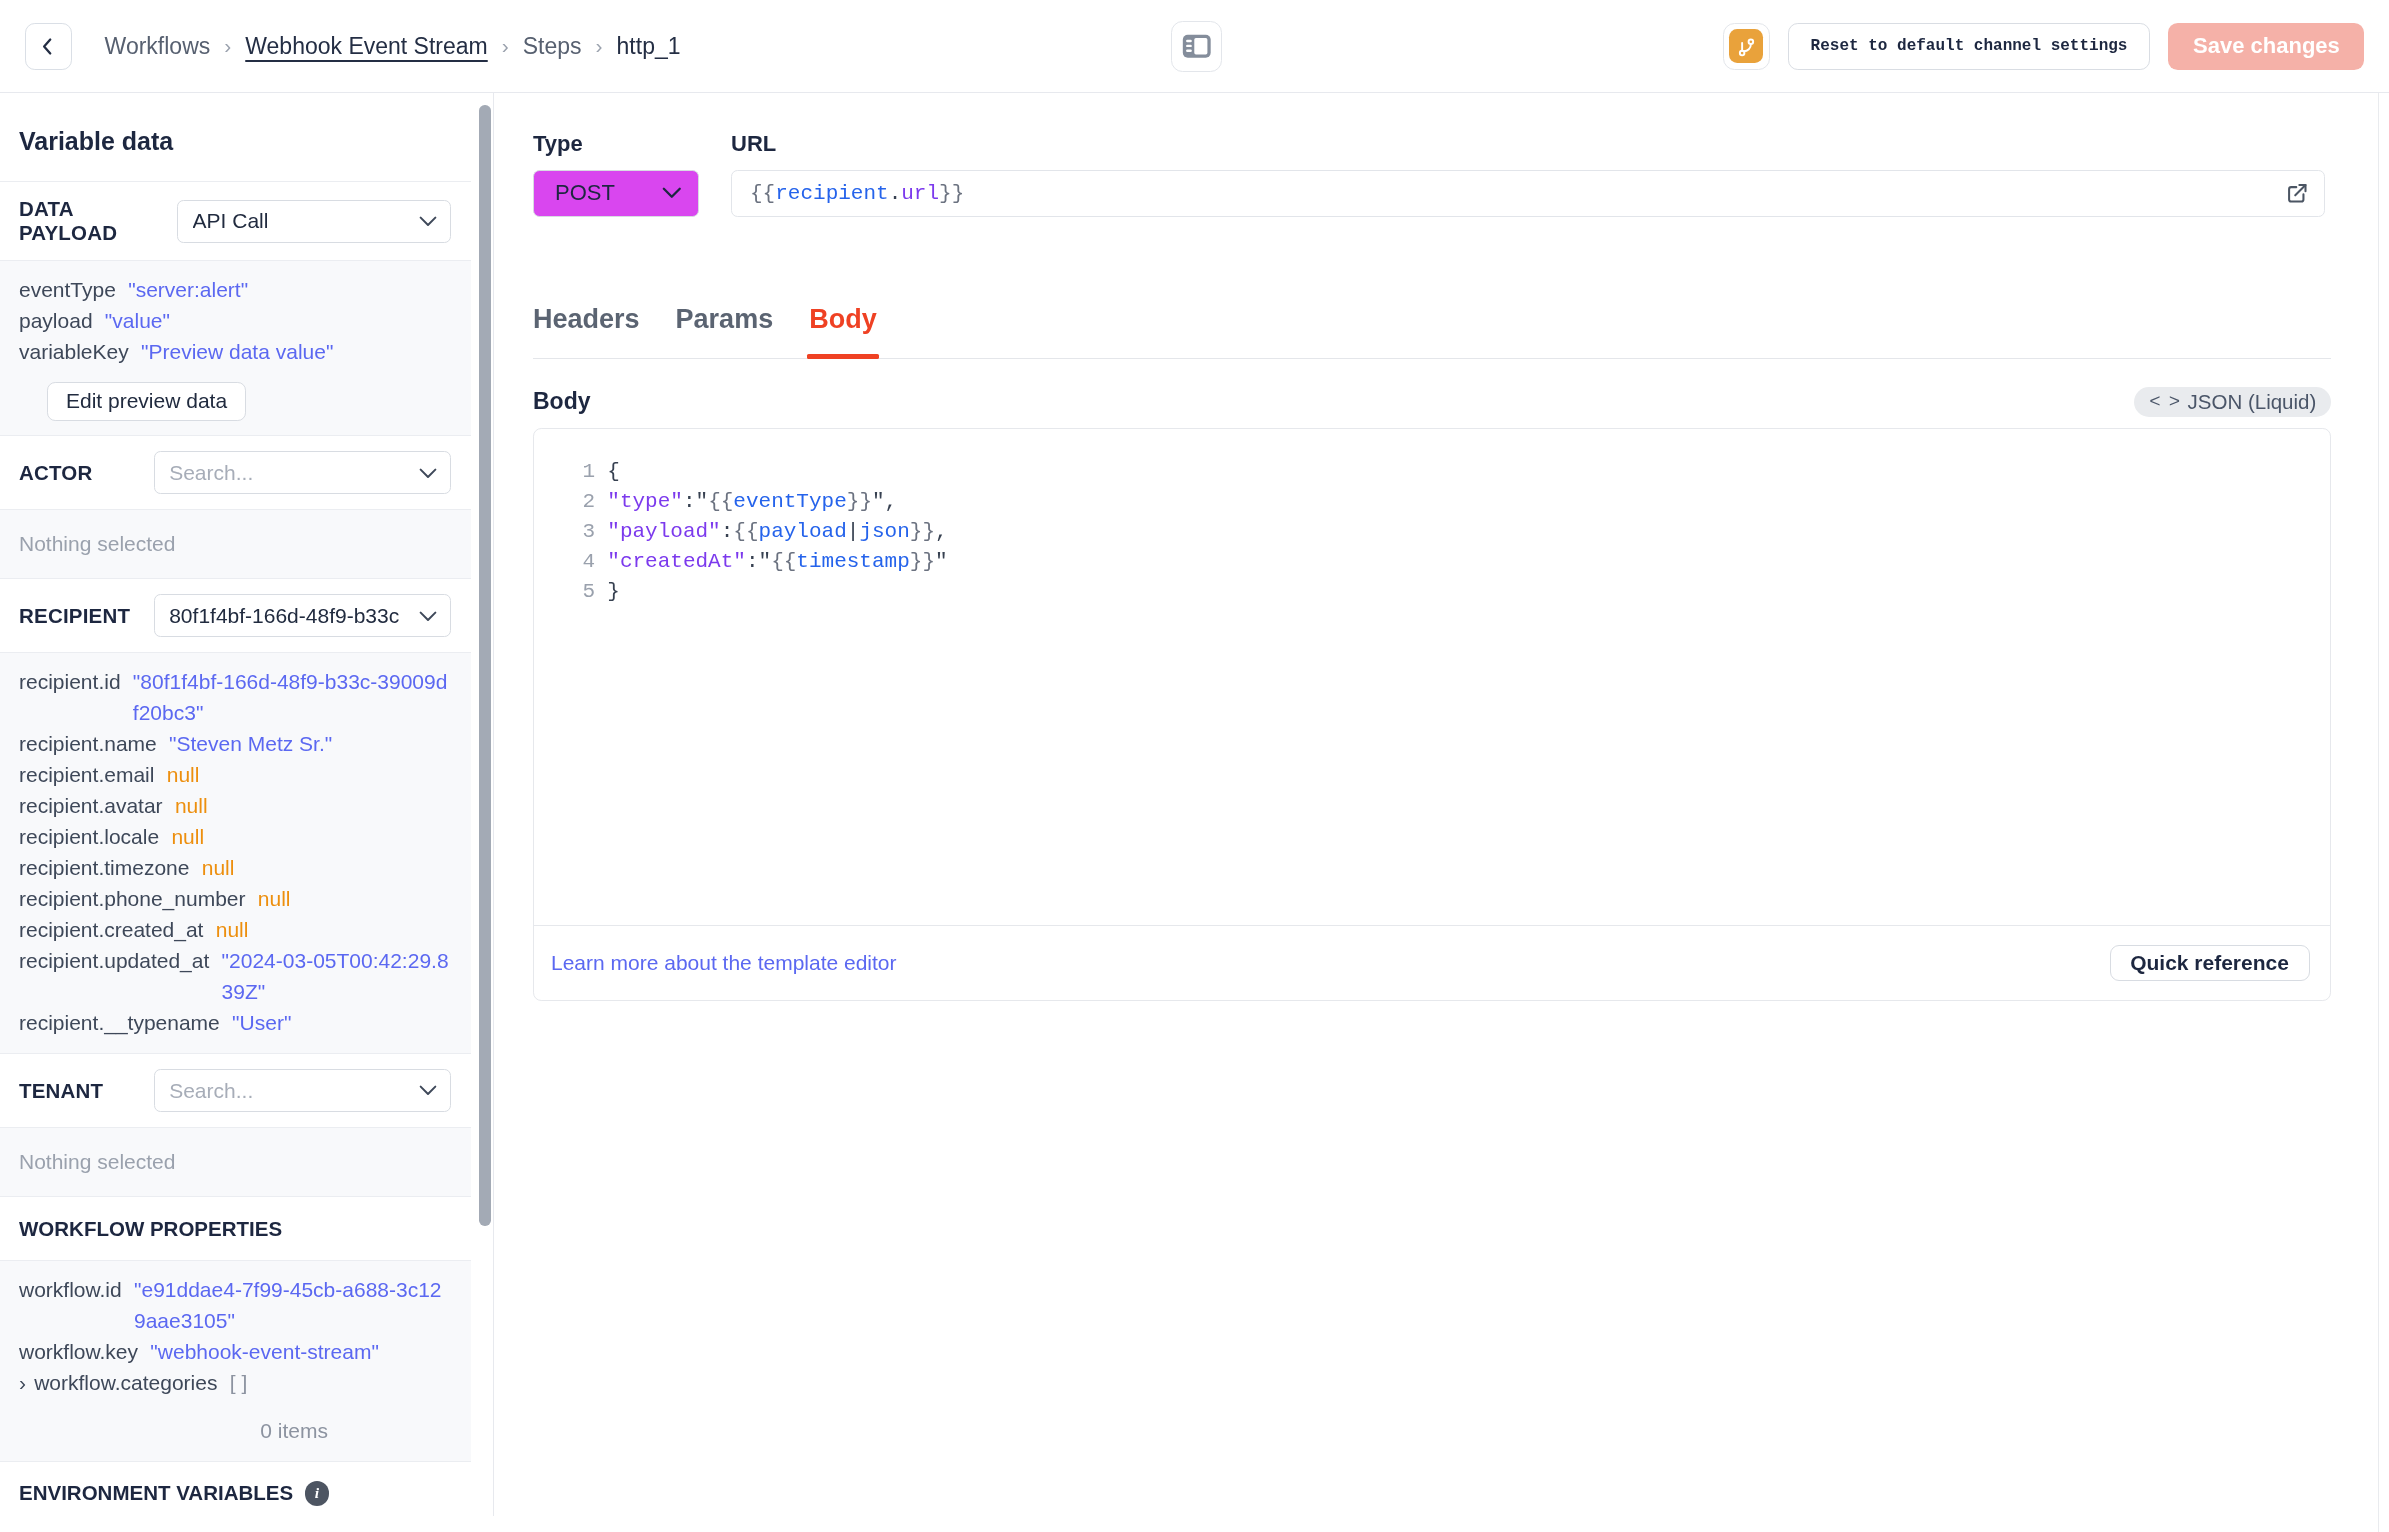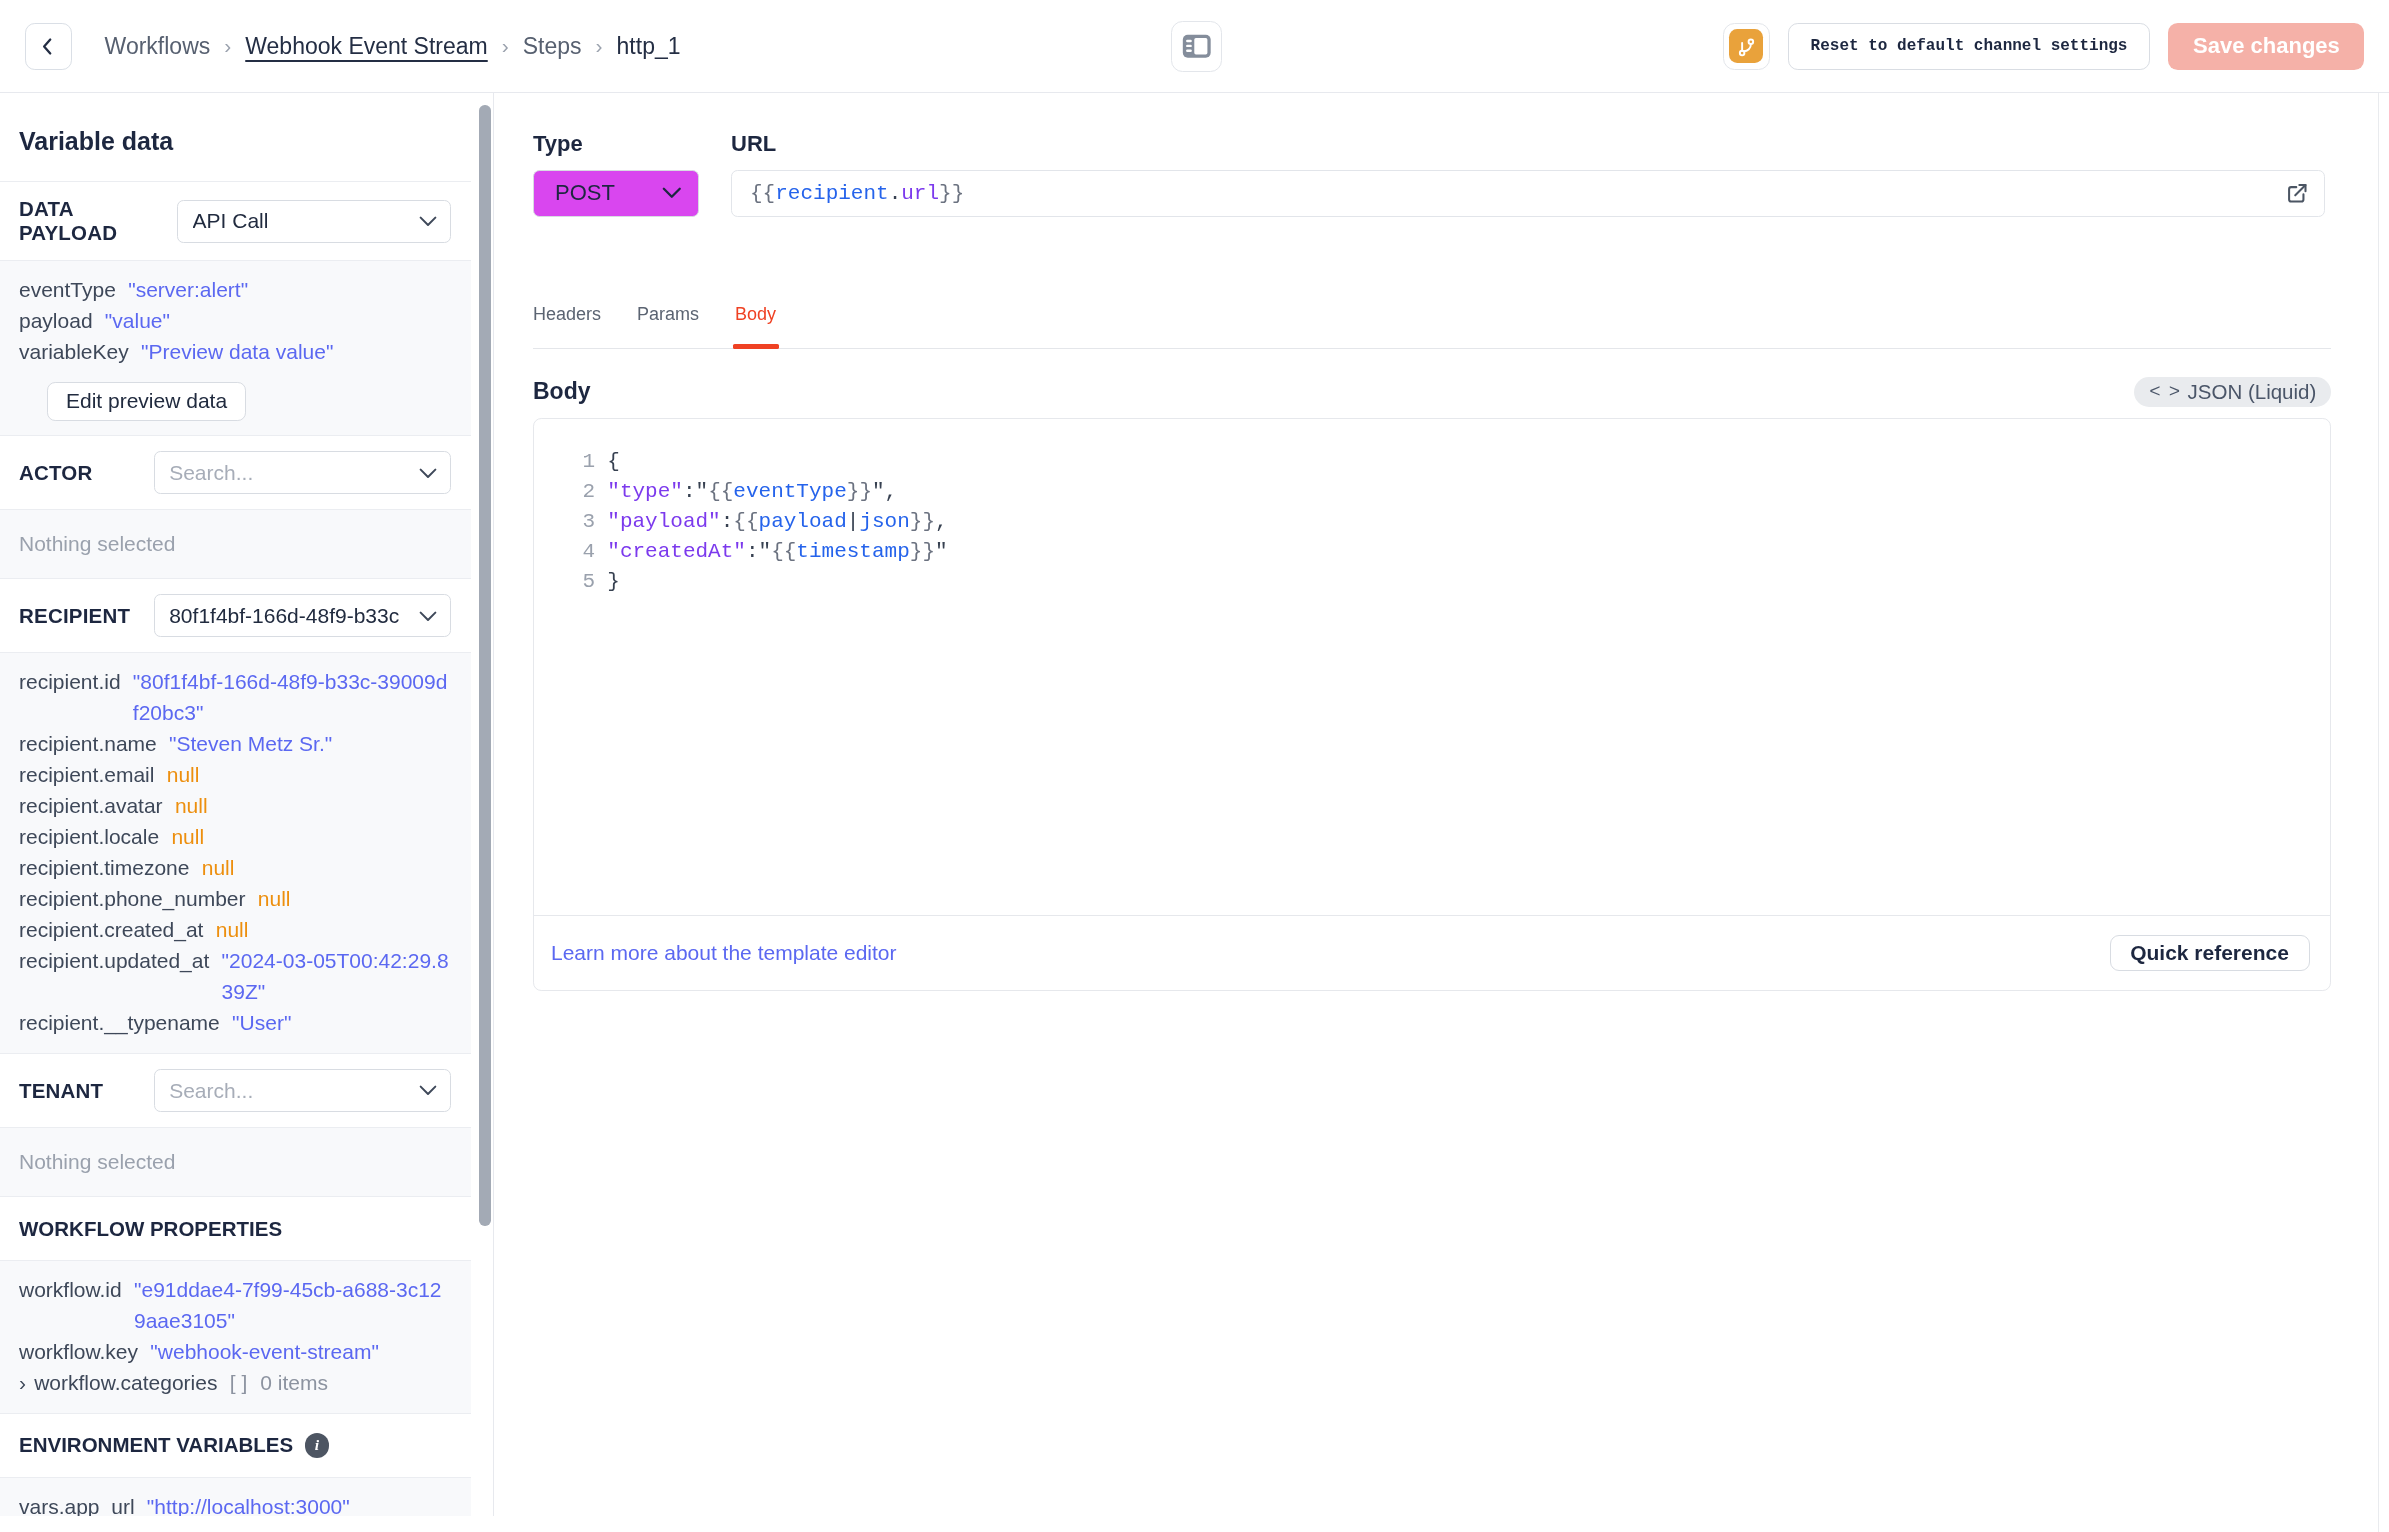--- a/index.html
+++ b/index.html
@@ -68,21 +68,21 @@
   .sb-select .sel-text { white-space:nowrap; overflow:hidden; }
   .placeholder { color:#a7adb8; }
   .sb-gray { background:#f8f9fb; padding:13px 21px 14.7px 19px; border-bottom:0.8px solid #ebedf1; font-size:21px; line-height:31px; }
   .kv-row { display:flex; align-items:flex-start; }
   .kv-chevron { color:#3e4859; margin-right:8.2px; font-size:21px; line-height:31px; flex:none; }
   .kv-key { color:#3e4859; margin-right:12.3px; white-space:nowrap; flex:none; }
   .kv-val { word-break:break-all; }
   .v-string { color:#5B68F1; }
   .v-null { color:#ED8F0E; }
   .v-array { color:#8c93a0; flex:none; }
-  .kv-suffix { color:#8c93a0; margin-left:13px; flex:none; }
+  .kv-suffix { color:#8c93a0; margin-left:13px; flex:none;margin-top:48px; }
   .edit-btn {
     margin-top:14.7px; height:39px; padding:0 18px; background:#fff; border:0.8px solid #d8dce2;
     border-radius:8.2px; font-family:inherit; font-size:21px; color:#212b3f; cursor:pointer;margin-left:28px;
   }
   .empty-row {
     background:#f8f9fb; height:69px; padding:0 19px; display:flex; align-items:center;
     color:#9aa1ad; font-size:21px; border-bottom:0.8px solid #ebedf1;
   }
   .sb-section-title {
     height:64px; display:flex; align-items:center; gap:11.5px; padding:0 19px;
@@ -105,21 +105,21 @@
     display:flex; align-items:center; justify-content:space-between; padding:0 16.4px 0 21px;
     font-size:22px; font-weight:500; color:#1d2740; cursor:pointer;
   }
   .url-input {
     width:1594px; height:47px; border:0.8px solid #e2e5ea; border-radius:6.5px; background:#fff;
     display:flex; align-items:center; padding:0 14.7px 0 18px;
     font-family:"Liberation Mono","DejaVu Sans Mono",monospace; font-size:21px; cursor:text;
   }
   .ext-btn { margin-left:auto; display:flex; align-items:center; cursor:pointer; }
   .tabs { display:flex; gap:36px; margin-top:87px; width:1798px; border-bottom:1.6px solid #e4e6ea; }
-  .tab { font-size:18px; font-weight:400; color:#5b6472; padding-bottom:23px; position:relative; cursor:pointer; }
+  .tab { font-size:27px; font-weight:700; color:#5b6472; padding-bottom:23px; position:relative; cursor:pointer; }
   .tab.active { color:#EF4123; }
   .tab.active::after { content:""; position:absolute; left:-2.5px; right:-2.5px; bottom:-1.6px; height:4.9px; background:#EF4123; border-radius:1.6px; }
   .body-row { margin-top:28px; width:1798px; display:flex; align-items:center; justify-content:space-between; }
   .body-label { font-size:23px; font-weight:600; color:#1d2740; }
   .lang-badge {
     height:30px; background:#e9ebee; border-radius:15.6px; padding:0 14.7px;
     display:flex; align-items:center; gap:9px; font-size:20.5px; color:#4a5568; cursor:pointer;
   }
   .badge-code { font-family:"Liberation Mono","DejaVu Sans Mono",monospace; font-size:19px; letter-spacing:-1.6px; color:#4a5568; }
   .editor-card { width:1798px; margin-top:11.5px; border:0.8px solid #e6e8ec; border-radius:8.2px; background:#fff; }

